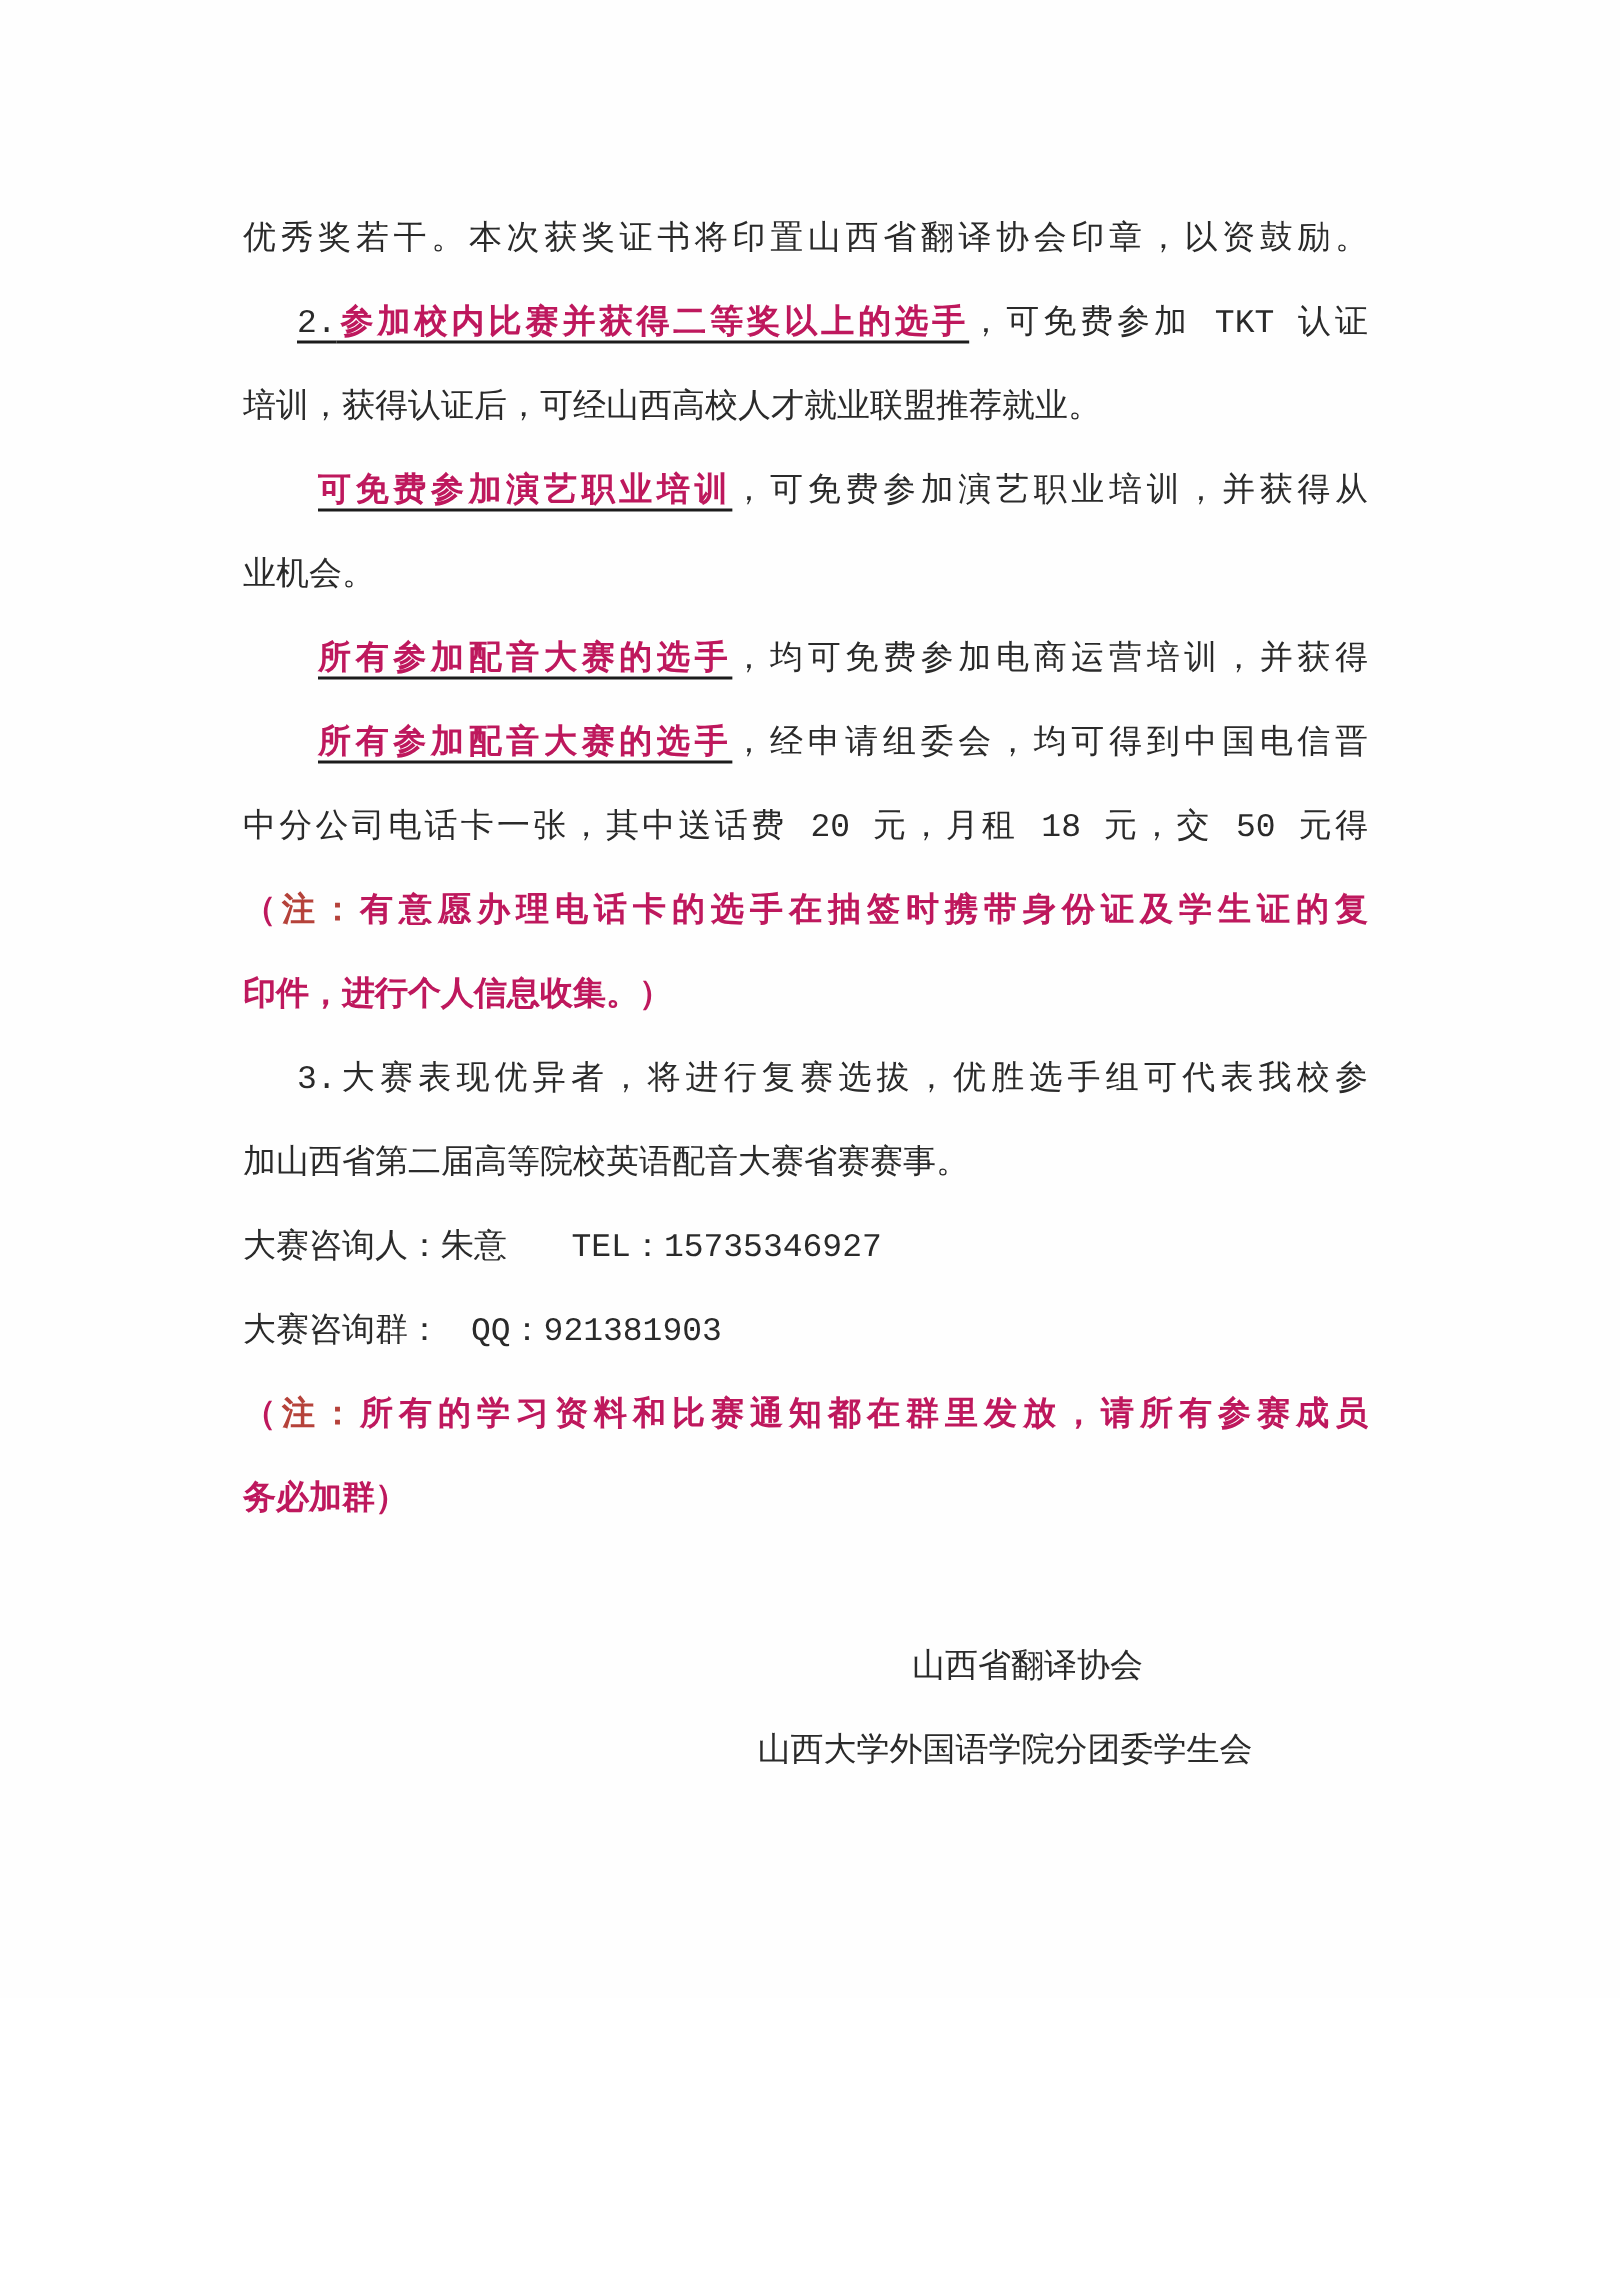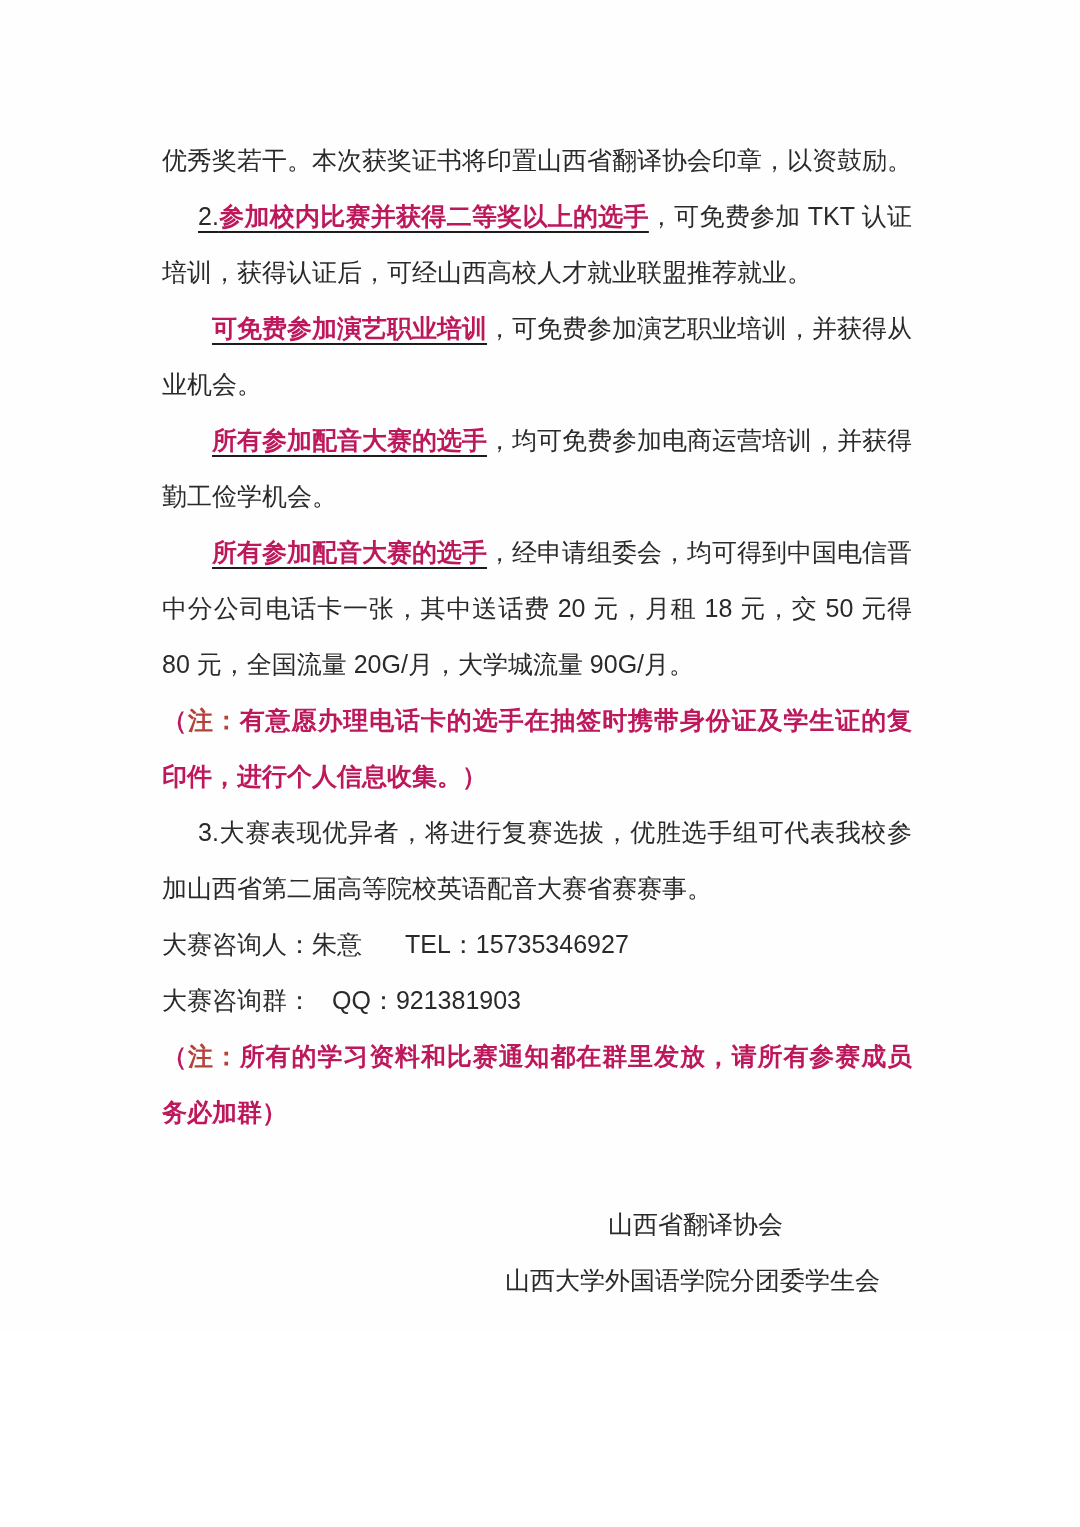--- a/index.html
+++ b/index.html
@@ -7,22 +7,22 @@
     padding: 0;
     background: #ffffff;
   }
   .page {
     position: relative;
     width: 1080px;
     height: 1332px;
     margin: 0 auto;
     background: #fefefe;
     color: #2a2a2a;
-    font-family: Liberation Sans, sans-serif;
-    font-size: 25px;
+    font-family: Liberation Mono, monospace;
+    font-size: 22px;
     line-height: 56px;
     overflow: hidden;
     box-sizing: border-box;
   }
   .doc {
     padding: 132px 168px 0 162px;
   }
   .line {
     min-height: 56px;
   }
@@ -75,32 +75,26 @@
     <div class="line fill indent-2">
       <span class="ul b">可免费参加演艺职业培训</span><span>，可免费参加演艺职业培训，并获得从</span>
     </div>
     <div class="line">
       <span>业机会。</span>
     </div>
 
     <div class="line fill indent-2">
       <span class="ul b">所有参加配音大赛的选手</span><span>，均可免费参加电商运营培训，并获得</span>
     </div>
-    <div class="line">
-      <span>勤工俭学机会。</span>
-    </div>
 
     <div class="line fill indent-2">
       <span class="ul b">所有参加配音大赛的选手</span><span>，经申请组委会，均可得到中国电信晋</span>
     </div>
     <div class="line fill">
       <span>中分公司电话卡一张，其中送话费 20 元，月租 18 元，交 50 元得</span>
-    </div>
-    <div class="line">
-      <span>80 元，全国流量 20G/月，大学城流量 90G/月。</span>
     </div>
 
     <div class="line fill">
       <span class="b">（</span><span class="red">注：</span><span class="b">有意愿办理电话卡的选手在抽签时携带身份证及学生证的复</span>
     </div>
     <div class="line">
       <span class="b">印件，进行个人信息收集。）</span>
     </div>
 
     <div class="line fill indent-num">

